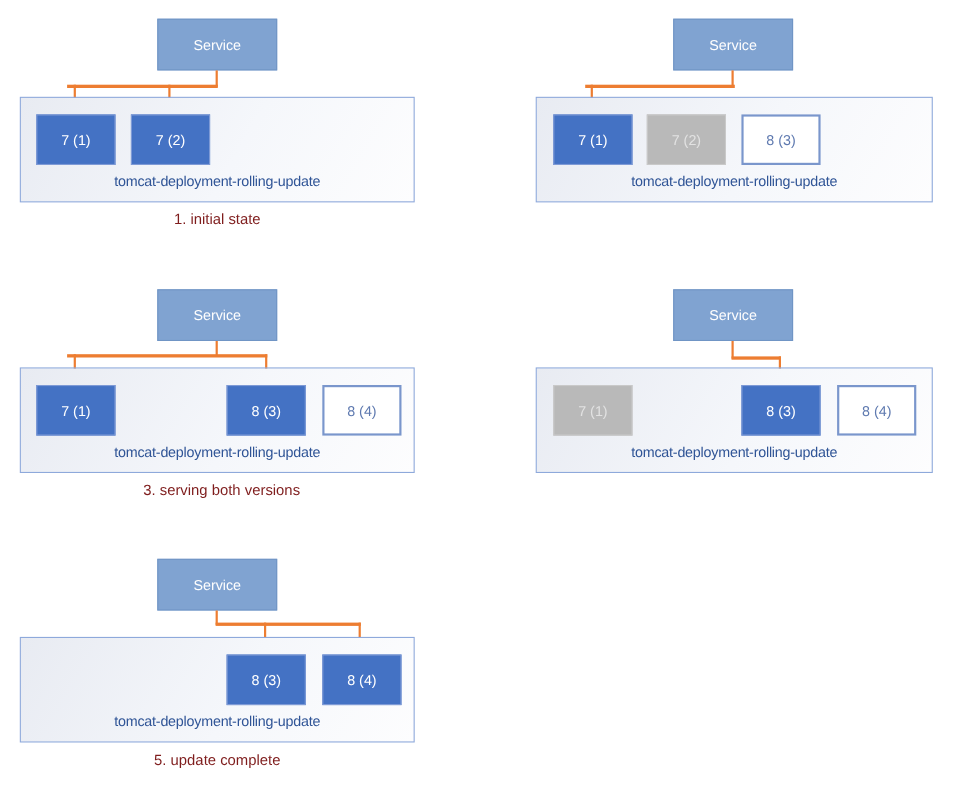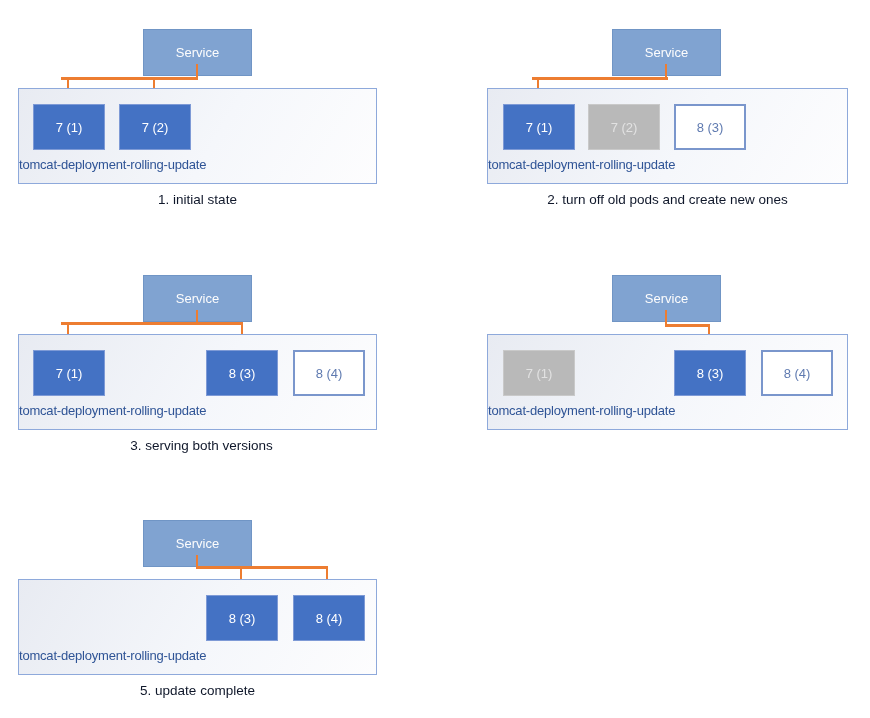--- a/index.html
+++ b/index.html
@@ -7,41 +7,41 @@
   .canvas {
     position:relative; width:870px; height:718px; background:#ffffff;
     font-family:"Liberation Sans", sans-serif; overflow:hidden;
   }
   .panel { position:absolute; width:435px; height:246px; }
 
   .service {
     position:absolute; width:109px; height:47px; top:17px;
     background:#80A3D1; border:1px solid #7095C5;
     display:flex; align-items:center; justify-content:center;
-    color:#FDFDFD; font-size:13px;margin-top:12px;
+    color:#FDFDFD; font-size:13px;
   }
   .deploy {
     position:absolute; top:88px; height:96px;
     border:1.5px solid #8EA9DB;
     background:linear-gradient(120deg,#E8EBF2 0%,#F5F7FB 55%,#FDFDFE 100%);
   }
   .pod {
     position:absolute; top:15px; width:72px; height:46px;
     display:flex; align-items:center; justify-content:center; font-size:13px;
   }
   .pod.active     { background:#4472C4; border:1px solid #7E9AD6; color:#FFFFFF; }
   .pod.terminated { background:#B9B9B9; border:1px solid #C9C9C9; color:#E2E2E2; }
   .pod.created    { background:#FFFFFF; border:2px solid #7A96CC; color:#5F7AB0; }
   .deploy-label {
-    position:absolute; top:68px; left:0; width:100%; text-align:left;
+    position:absolute; top:68px; left:0; width:100%; text-align:center;
     color:#2F5496; font-size:13px; letter-spacing:-0.2px;
   }
   .caption {
     position:absolute; top:192px; text-align:center;
-    color:#0f172a; font-size:13.5px;
+    color:#7f1d1d; font-size:13.5px;
   }
   .seg { position:absolute; background:#ED7D31; }
   .seg.h { height:2.5px; }
   .seg.v { width:2.5px; }
   .ah {
     position:absolute; width:0; height:0; top:93px;
     border-left:6.5px solid transparent; border-right:6.5px solid transparent;
     border-top:10px solid #ED7D31;
   }
 </style>
@@ -89,21 +89,20 @@
         <span>7 (1)</span>
       </div>
       <div class="pod terminated" style="left:100px;">
         <span>7 (2)</span>
       </div>
       <div class="pod created" style="left:186px;">
         <span>8 (3)</span>
       </div>
       <div class="deploy-label">tomcat-deployment-rolling-update</div>
     </div>
-    <div class="caption" style="left:52px; width:361px;">2. turn off old pods and create new ones</div>
   </div>
 
   <div class="panel" style="left:0; top:246px;">
     <div class="service" style="left:143px;">
       <span>Service</span>
     </div>
     <div>
       <div class="seg v" style="left:195.75px; top:64px; height:14px;"></div>
       <div class="seg h" style="left:61px; top:76px; width:182px;"></div>
       <div class="seg v" style="left:66.75px; top:76px; height:18px;"></div>

